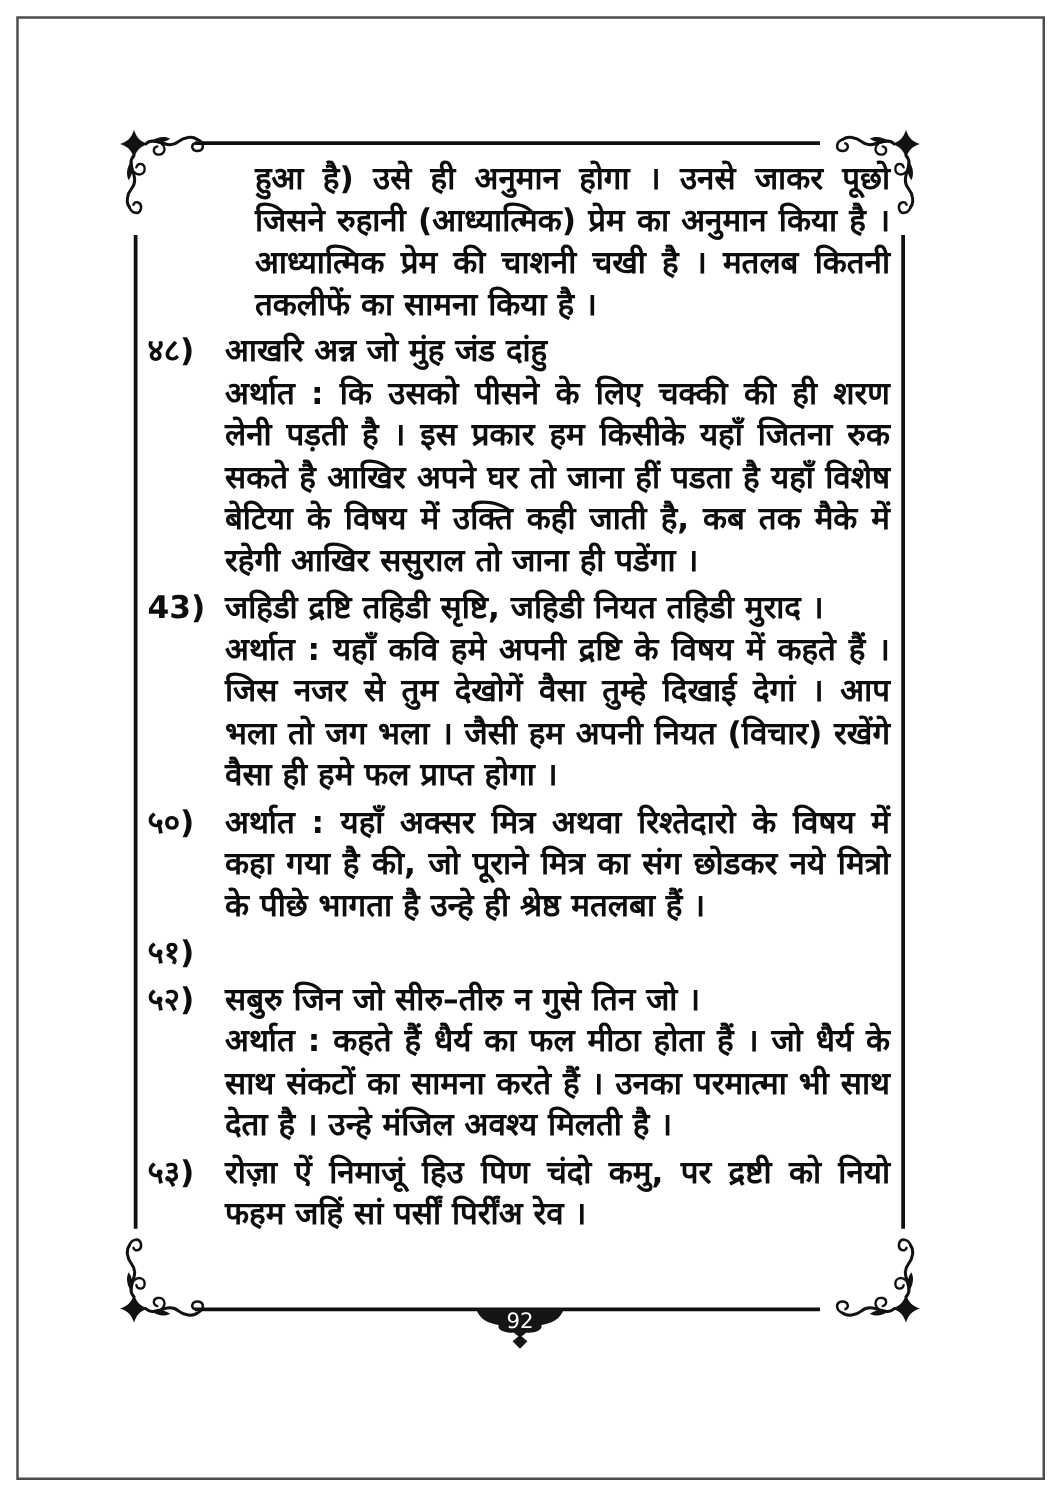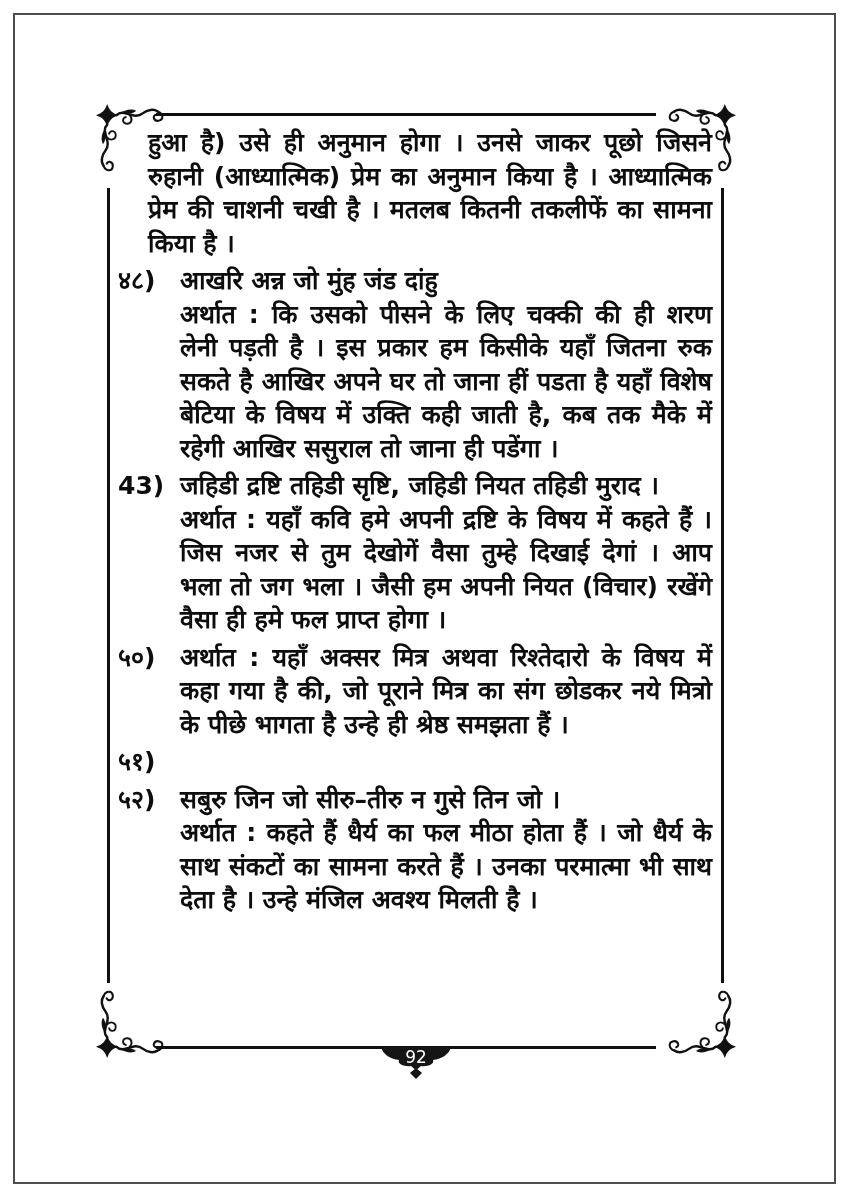--- a/index.html
+++ b/index.html
@@ -21,21 +21,21 @@
   .corner.tl { left:96px;  top:104px; }
   .corner.tr { left:652px; top:104px; transform:scaleX(-1); }
   .corner.bl { left:96px;  top:974px; transform:scaleY(-1); }
   .corner.br { left:652px; top:974px; transform:scale(-1,-1); }
 
   .content {
     position:absolute; left:118px; top:126px; width:594px;
     font-size:25px; line-height:33.5px; font-weight:bold;
     letter-spacing:0;
   }
-  .intro { margin-left:30px; text-align:justify; }
+  .intro { margin-left:86px; text-align:justify; }
   .item { display:flex; margin-top:4px; }
   .item-num { width:62px; flex:none; }
   .item-body { flex:1; text-align:justify; }
   .meaning-label { font-weight:bold; }
 
   .page-badge { position:absolute; left:381px; top:1047px; width:70px; height:34px; }
   .page-badge svg { position:absolute; left:0; top:0; }
   .page-badge .num {
     position:absolute; left:0; top:0px; width:70px; text-align:center;
     color:#ffffff; font-size:17px; font-weight:normal; line-height:20px;
@@ -99,36 +99,42 @@
     <div class="item-num">43)</div>
     <div class="item-body">
       <div class="item-title">जहिडी द्रष्टि तहिडी सृष्टि, जहिडी नियत तहिडी मुराद ।</div>
       <div class="item-meaning"><span class="meaning-label">अर्थात :</span> <span>यहाँ कवि हमे अपनी द्रष्टि के विषय में कहते हैं । जिस नजर से तुम देखोगें वैसा तुम्हे दिखाई देगां । आप भला तो जग भला । जैसी हम अपनी नियत (विचार) रखेंगे वैसा ही हमे फल प्राप्त होगा ।</span></div>
     </div>
   </div>
 
   <div class="item">
     <div class="item-num">५०)</div>
     <div class="item-body">
-      <div class="item-meaning"><span class="meaning-label">अर्थात :</span> <span>यहाँ अक्सर मित्र अथवा रिश्तेदारो के विषय में कहा गया है की, जो पूराने मित्र का संग छोडकर नये मित्रो के पीछे भागता है उन्हे ही श्रेष्ठ समझता हैं ।</span></div>
+      <div class="item-meaning"><span class="meaning-label">अर्थात :</span> <span>यहाँ अक्सर मित्र अथवा रिश्तेदारो के विषय में कहा गया है की, जो पूराने मित्र का संग छोडकर नये मित्रो के पीछे भागता है उन्हे ही श्रेष्ठ मतलबा हैं ।</span></div>
     </div>
   </div>
 
   <div class="item">
     <div class="item-num">५१)</div>
   </div>
 
   <div class="item">
     <div class="item-num">५२)</div>
     <div class="item-body">
       <div class="item-title">सबुरु जिन जो सीरु–तीरु न गुसे तिन जो ।</div>
       <div class="item-meaning"><span class="meaning-label">अर्थात :</span> <span>कहते हैं धैर्य का फल मीठा होता हैं । जो धैर्य के साथ संकटों का सामना करते हैं । उनका परमात्मा भी साथ देता है । उन्हे मंजिल अवश्य मिलती है ।</span></div>
     </div>
   </div>
 
+  <div class="item">
+    <div class="item-num">५३)</div>
+    <div class="item-body">
+      <div class="item-title">रोज़ा ऐं निमाजूं हिउ पिण चंदो कमु, पर द्रष्टी को नियो फहम जहिं सां पर्सीं पिर्रींअ रेव ।</div>
+    </div>
+  </div>
 
 </div>
 
 <div class="page-badge">
   <svg width="70" height="34" viewBox="0 0 70 34">
     <path fill="#151515" d="M0,0 L70,0 C68,8 60,12 52,13 C54,17 46,20 40,19 C38,21 36,22 35,23 C34,22 32,21 30,19 C24,20 16,17 18,13 C10,12 2,8 0,0 Z"></path>
     <path fill="#151515" d="M35,21 L41,26 L35,32 L29,26 Z"></path>
   </svg>
   <span class="num">92</span>
 </div>

